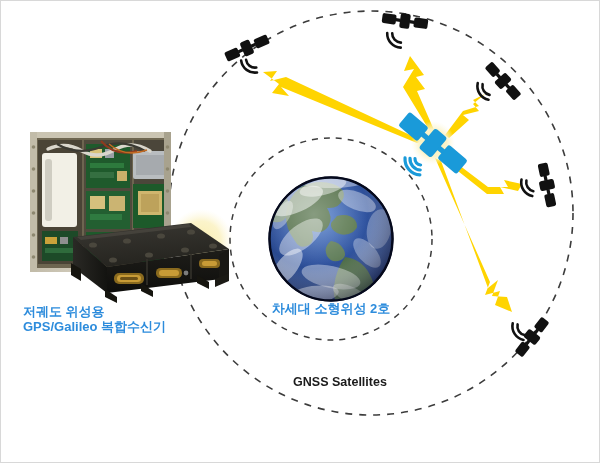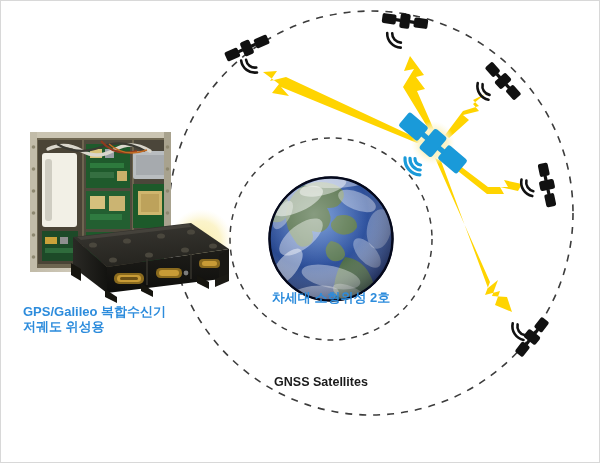--- a/index.html
+++ b/index.html
@@ -5,22 +5,22 @@
   html,body{margin:0;padding:0;background:#fff;}
   body{width:600px;height:463px;font-family:"Liberation Sans","DejaVu Sans",sans-serif;}
   #stage{position:relative;width:600px;height:463px;background:#ffffff;
          border:1px solid #d8d8d8;box-sizing:border-box;overflow:hidden;}
   svg.layer{position:absolute;left:0;top:0;width:600px;height:463px;}
   .lbl{position:absolute;text-align:center;line-height:1.18;font-weight:bold;white-space:nowrap;}
   .lbl-blue{color:#2d8cdc;font-size:13px;}
   .lbl-dark{color:#1b1b1b;font-size:12.5px;}
   .lbl div{display:block;}
   #lbl-receiver{left:22px;top:303px;text-align:left;}
-  #lbl-leo{left:230px;top:289px;width:200px;}
-  #lbl-gnss{left:215px;top:374px;width:210px;text-align:center;}
+  #lbl-leo{left:230px;top:300px;width:200px;}
+  #lbl-gnss{left:234px;top:374px;width:210px;text-align:center;}
 </style>
 </head>
 <body>
 
 <div id="stage">
 
   <svg class="layer" viewBox="0 0 600 463">
     <defs>
 
       <radialGradient id="earthOcean" cx="42%" cy="33%" r="78%">
@@ -304,22 +304,22 @@
           <rect x="198" y="258" width="21" height="9" rx="4" fill="#8a6a1e"></rect>
           <rect x="201" y="260" width="15" height="5" rx="2.5" fill="#c89b36"></rect>
         </g>
 
         <path d="M76 236 L188 223 L190 226 L80 239 Z" fill="#55524a" opacity="0.5"></path>
       </g>
     </g>
   </svg>
 
   <div class="lbl lbl-blue" id="lbl-receiver">
+    <div>저궤도 위성용</div>
     <div>GPS/Galileo 복합수신기</div>
-    <div>저궤도 위성용</div>
   </div>
 
   <div class="lbl lbl-blue" id="lbl-leo">
     <div>차세대 소형위성 2호</div>
   </div>
 
   <div class="lbl lbl-dark" id="lbl-gnss">
     <div>GNSS Satellites</div>
   </div>
 

